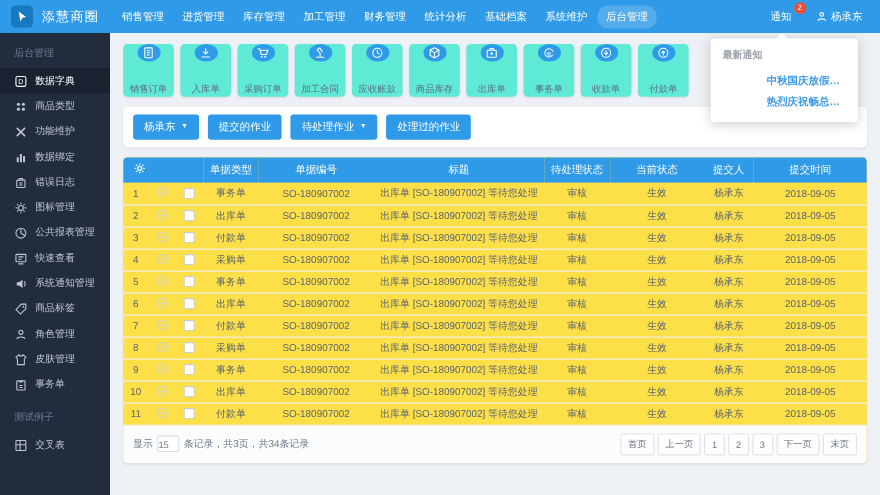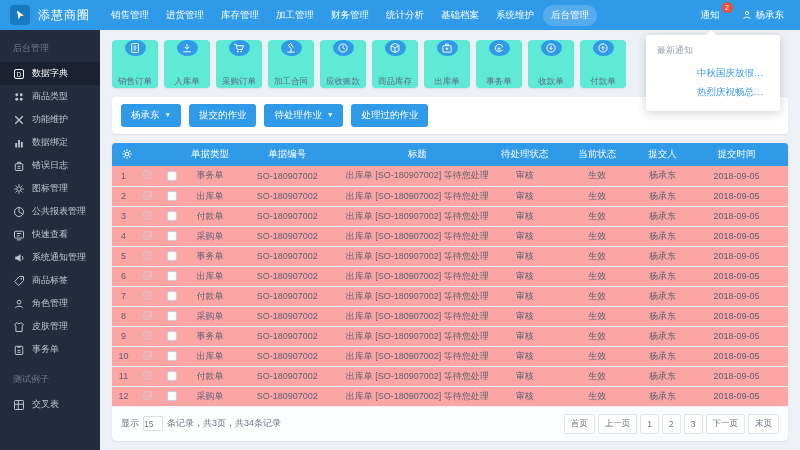--- a/index.html
+++ b/index.html
@@ -18,21 +18,21 @@
   .nav-item.active { background:#55ACEC; }
   .nav-right { margin-left:auto; display:flex; align-items:center; margin-right:16px; gap:22px; }
   .notice { position:relative; font-size:9.5px; cursor:pointer; }
   .badge { position:absolute; top:-7px; right:-13px; background:#E8503A; color:#fff; font-size:7px;
            min-width:11px; height:11px; border-radius:6px; display:flex; align-items:center;
            justify-content:center; padding:0 2px; }
   .user { display:flex; align-items:center; gap:4px; font-size:9.5px; cursor:pointer; }
 
   
   .notif { position:absolute; top:35px; right:20px; width:134px; background:#fff; border-radius:3px;
-           box-shadow:0 2px 10px rgba(0,0,0,.18); padding:9px 11px; z-index:20; }
+           box-shadow:0 2px 10px rgba(0,0,0,.18); padding:9px 11px; z-index:20;font-weight:bold; }
   .notif::before { content:""; position:absolute; top:-5px; left:60px; border-left:5px solid transparent;
                    border-right:5px solid transparent; border-bottom:5px solid #fff; }
   .notif-title { font-size:9px; color:#9AA1AC; margin-bottom:7px; }
   .notif-item { font-size:9.5px; color:#3D9BE9; padding:3px 0; cursor:pointer; white-space:nowrap;
                 overflow:hidden; text-overflow:ellipsis;margin-left:40px; }
 
   
   .sidebar { position:absolute; top:30px; left:0; width:100px; bottom:0; background:#232C3C; }
   .side-section-label { color:#6E7A90; font-size:9px; padding:12px 13px 7px; }
   .side-item { display:flex; align-items:center; gap:7px; padding:5px 13px; color:#BFC6D2;
@@ -51,21 +51,21 @@
                 display:flex; align-items:center; justify-content:center; }
   .quick-label { font-size:8.5px; color:#5B6B8C; white-space:nowrap; }
 
   .filter-card { margin-top:9px; background:#fff; border-radius:4px; padding:7px 9px;
                  display:flex; gap:8px; box-shadow:0 1px 2px rgba(0,0,0,.07); }
   .filter-btn { background:#2E9AE8; color:#fff; font-size:9.5px; padding:5px 10px; border-radius:3px;
                 border:none; display:flex; align-items:center; gap:5px; cursor:pointer;
                 font-family:"Liberation Sans",sans-serif; }
   .caret { font-size:6.5px; line-height:1; }
 
-  .table-card { margin-top:9px; background:#fca5a5; border-radius:4px; overflow:hidden;
+  .table-card { margin-top:9px; background:#fde047; border-radius:4px; overflow:hidden;
                 box-shadow:0 1px 2px rgba(0,0,0,.07); }
   table { width:100%; border-collapse:collapse; table-layout:fixed; }
   thead th { background:#2E9AE8; color:#fff; font-size:9.5px; font-weight:normal; height:23px;
              text-align:center; }
   thead th.gear-th { text-align:left; padding-left:9px; }
   tbody td { font-size:9px; color:#5A6270; text-align:center; height:20px;
              border-bottom:1px solid #EEF1F5; white-space:nowrap; overflow:hidden; }
   .cbx { width:10px; height:10px; border:1px solid #C8CFD9; border-radius:2px; display:inline-block;
          vertical-align:middle; background:#fff; cursor:pointer; }
   .stamp { color:#C9CFD8; }
@@ -609,37 +609,20 @@
                 </span></span></td>
      <td><span class="cbx"></span></td>
      <td>付款单</td>
      <td>SO-180907002</td>
      <td>出库单 [SO-180907002] 等待您处理</td>
      <td>审核</td>
      <td>生效</td>
      <td>杨承东</td>
      <td>2018-09-05</td>
    </tr>
-          <tr>
-     <td>12</td>
-     <td><span class="stamp"><span class="icn " style="width:11px;height:11px">
-                  <svg viewBox="0 0 16 16" fill="none" stroke="currentColor" stroke-width="1.3">
-                    <rect x="2.5" y="2.5" width="11" height="11" rx="3"></rect>
-                    <path d="M5.5 8l1.8 1.8L10.8 6"></path>
-                  </svg>
-                </span></span></td>
-     <td><span class="cbx"></span></td>
-     <td>采购单</td>
-     <td>SO-180907002</td>
-     <td>出库单 [SO-180907002] 等待您处理</td>
-     <td>审核</td>
-     <td>生效</td>
-     <td>杨承东</td>
-     <td>2018-09-05</td>
-   </tr>
         </tbody>
     </table>
     <div class="tfoot">
       <div class="records">
         <span>显示</span>
         <input class="page-size-input" value="15" style="">
         <span>条记录，共3页，共34条记录</span>
       </div>
       <div class="pagination" id="pagination">
           <button class="page-btn">首页</button>

